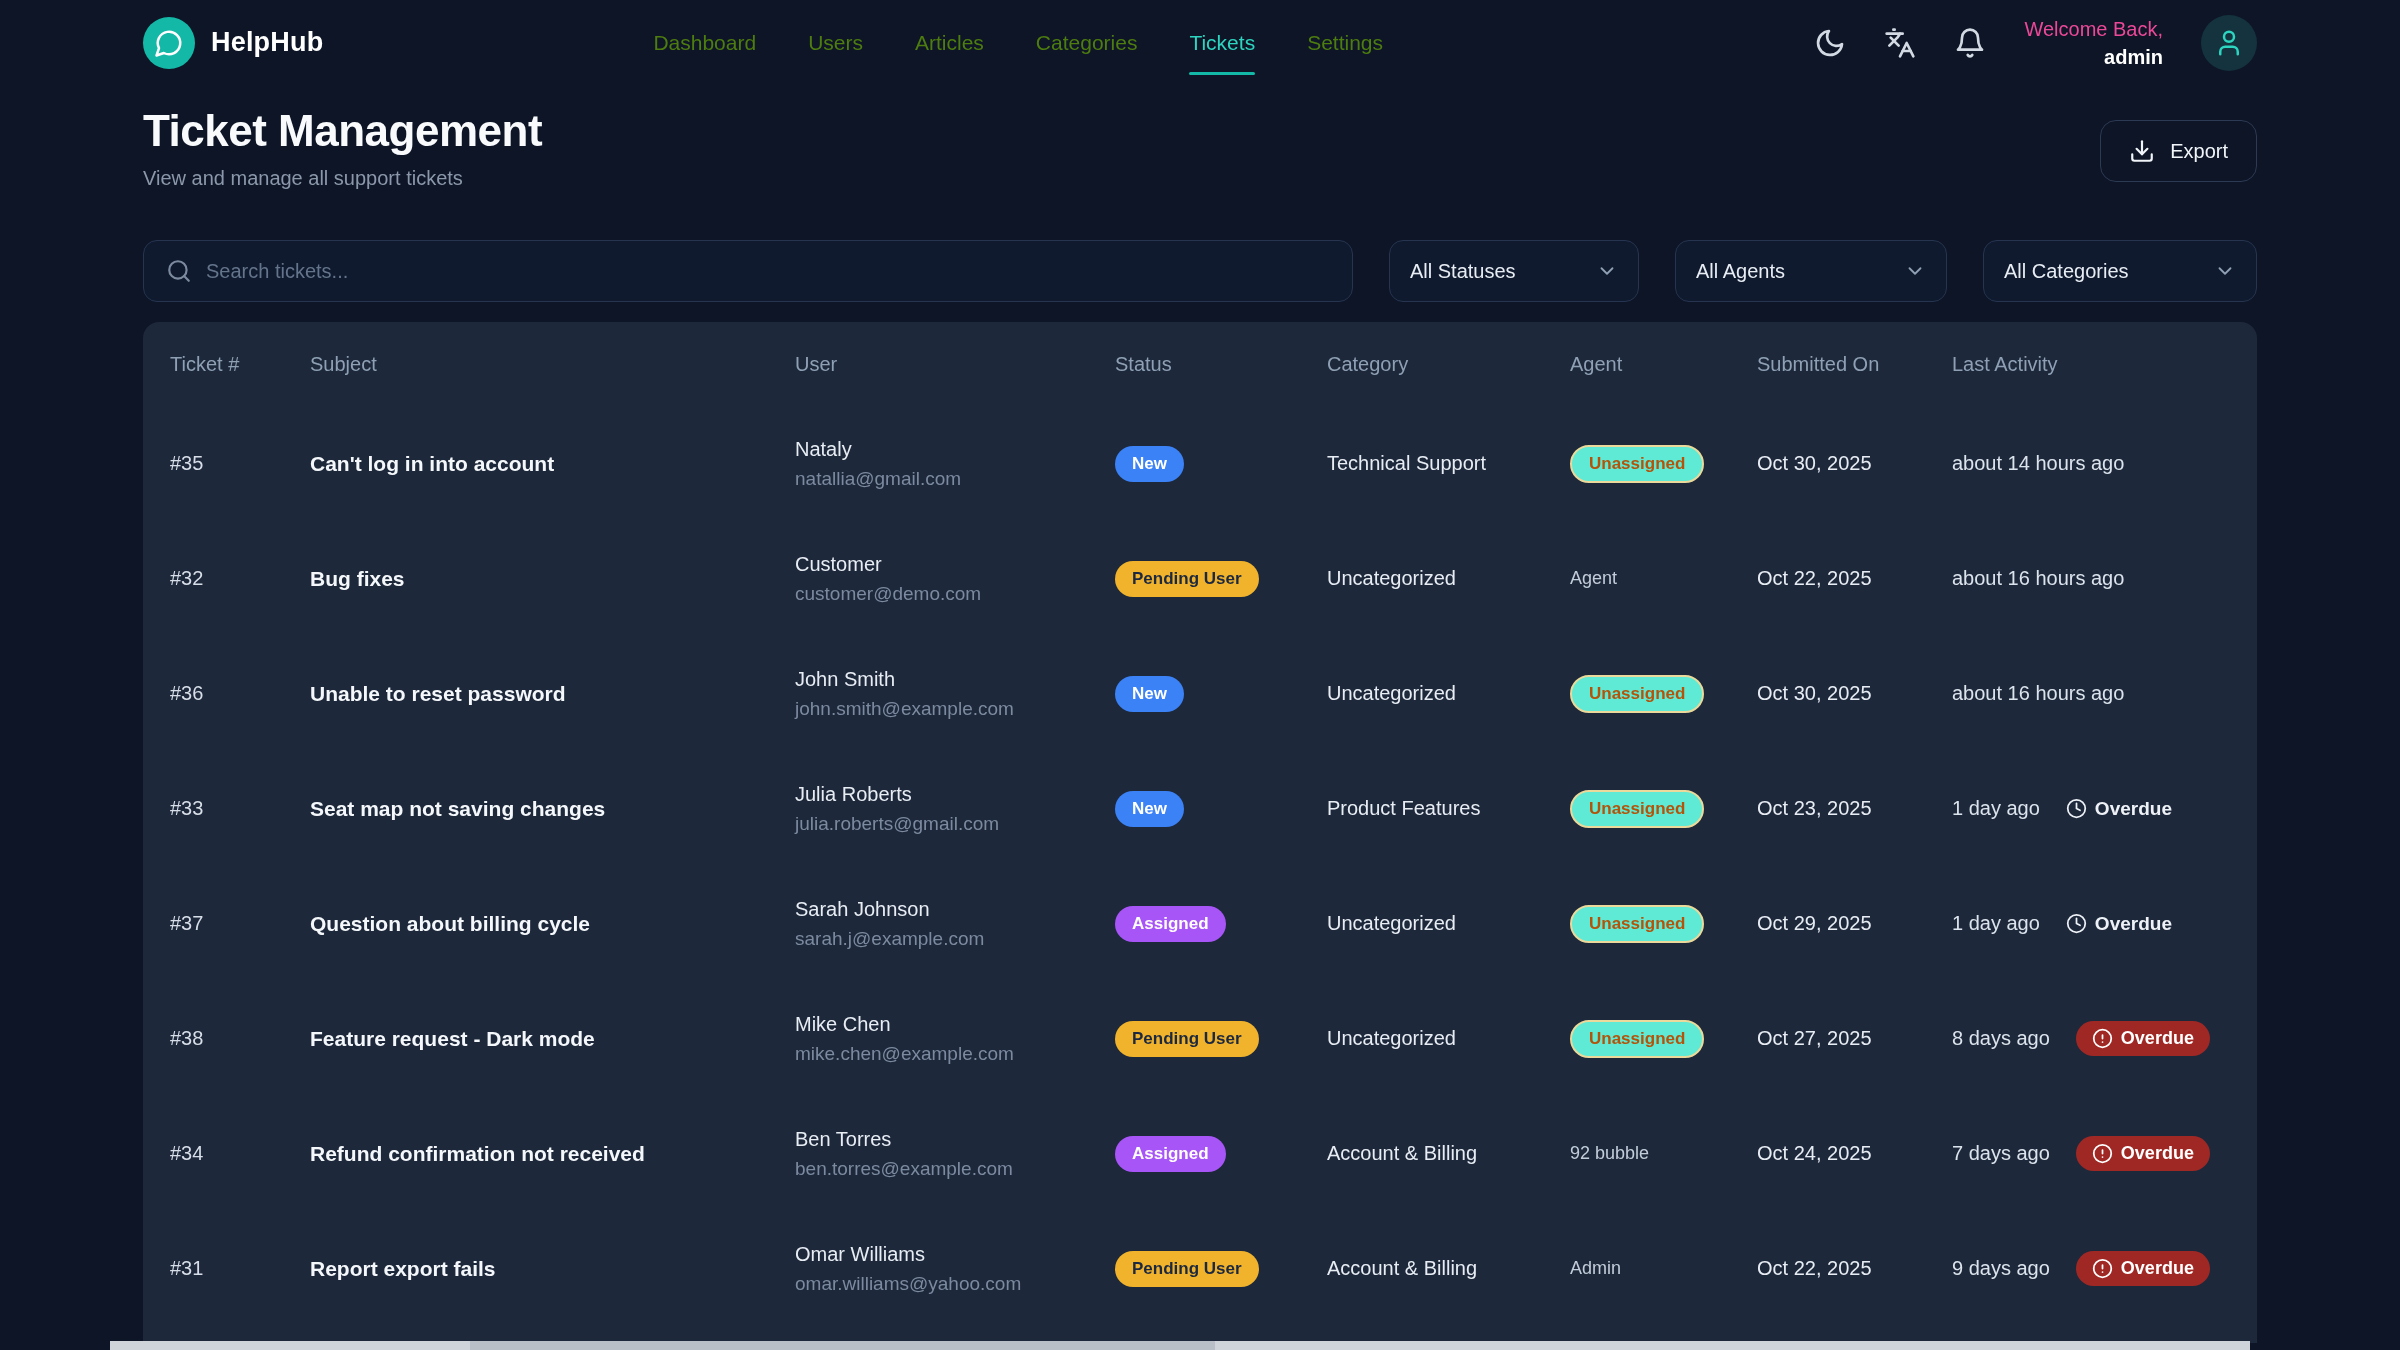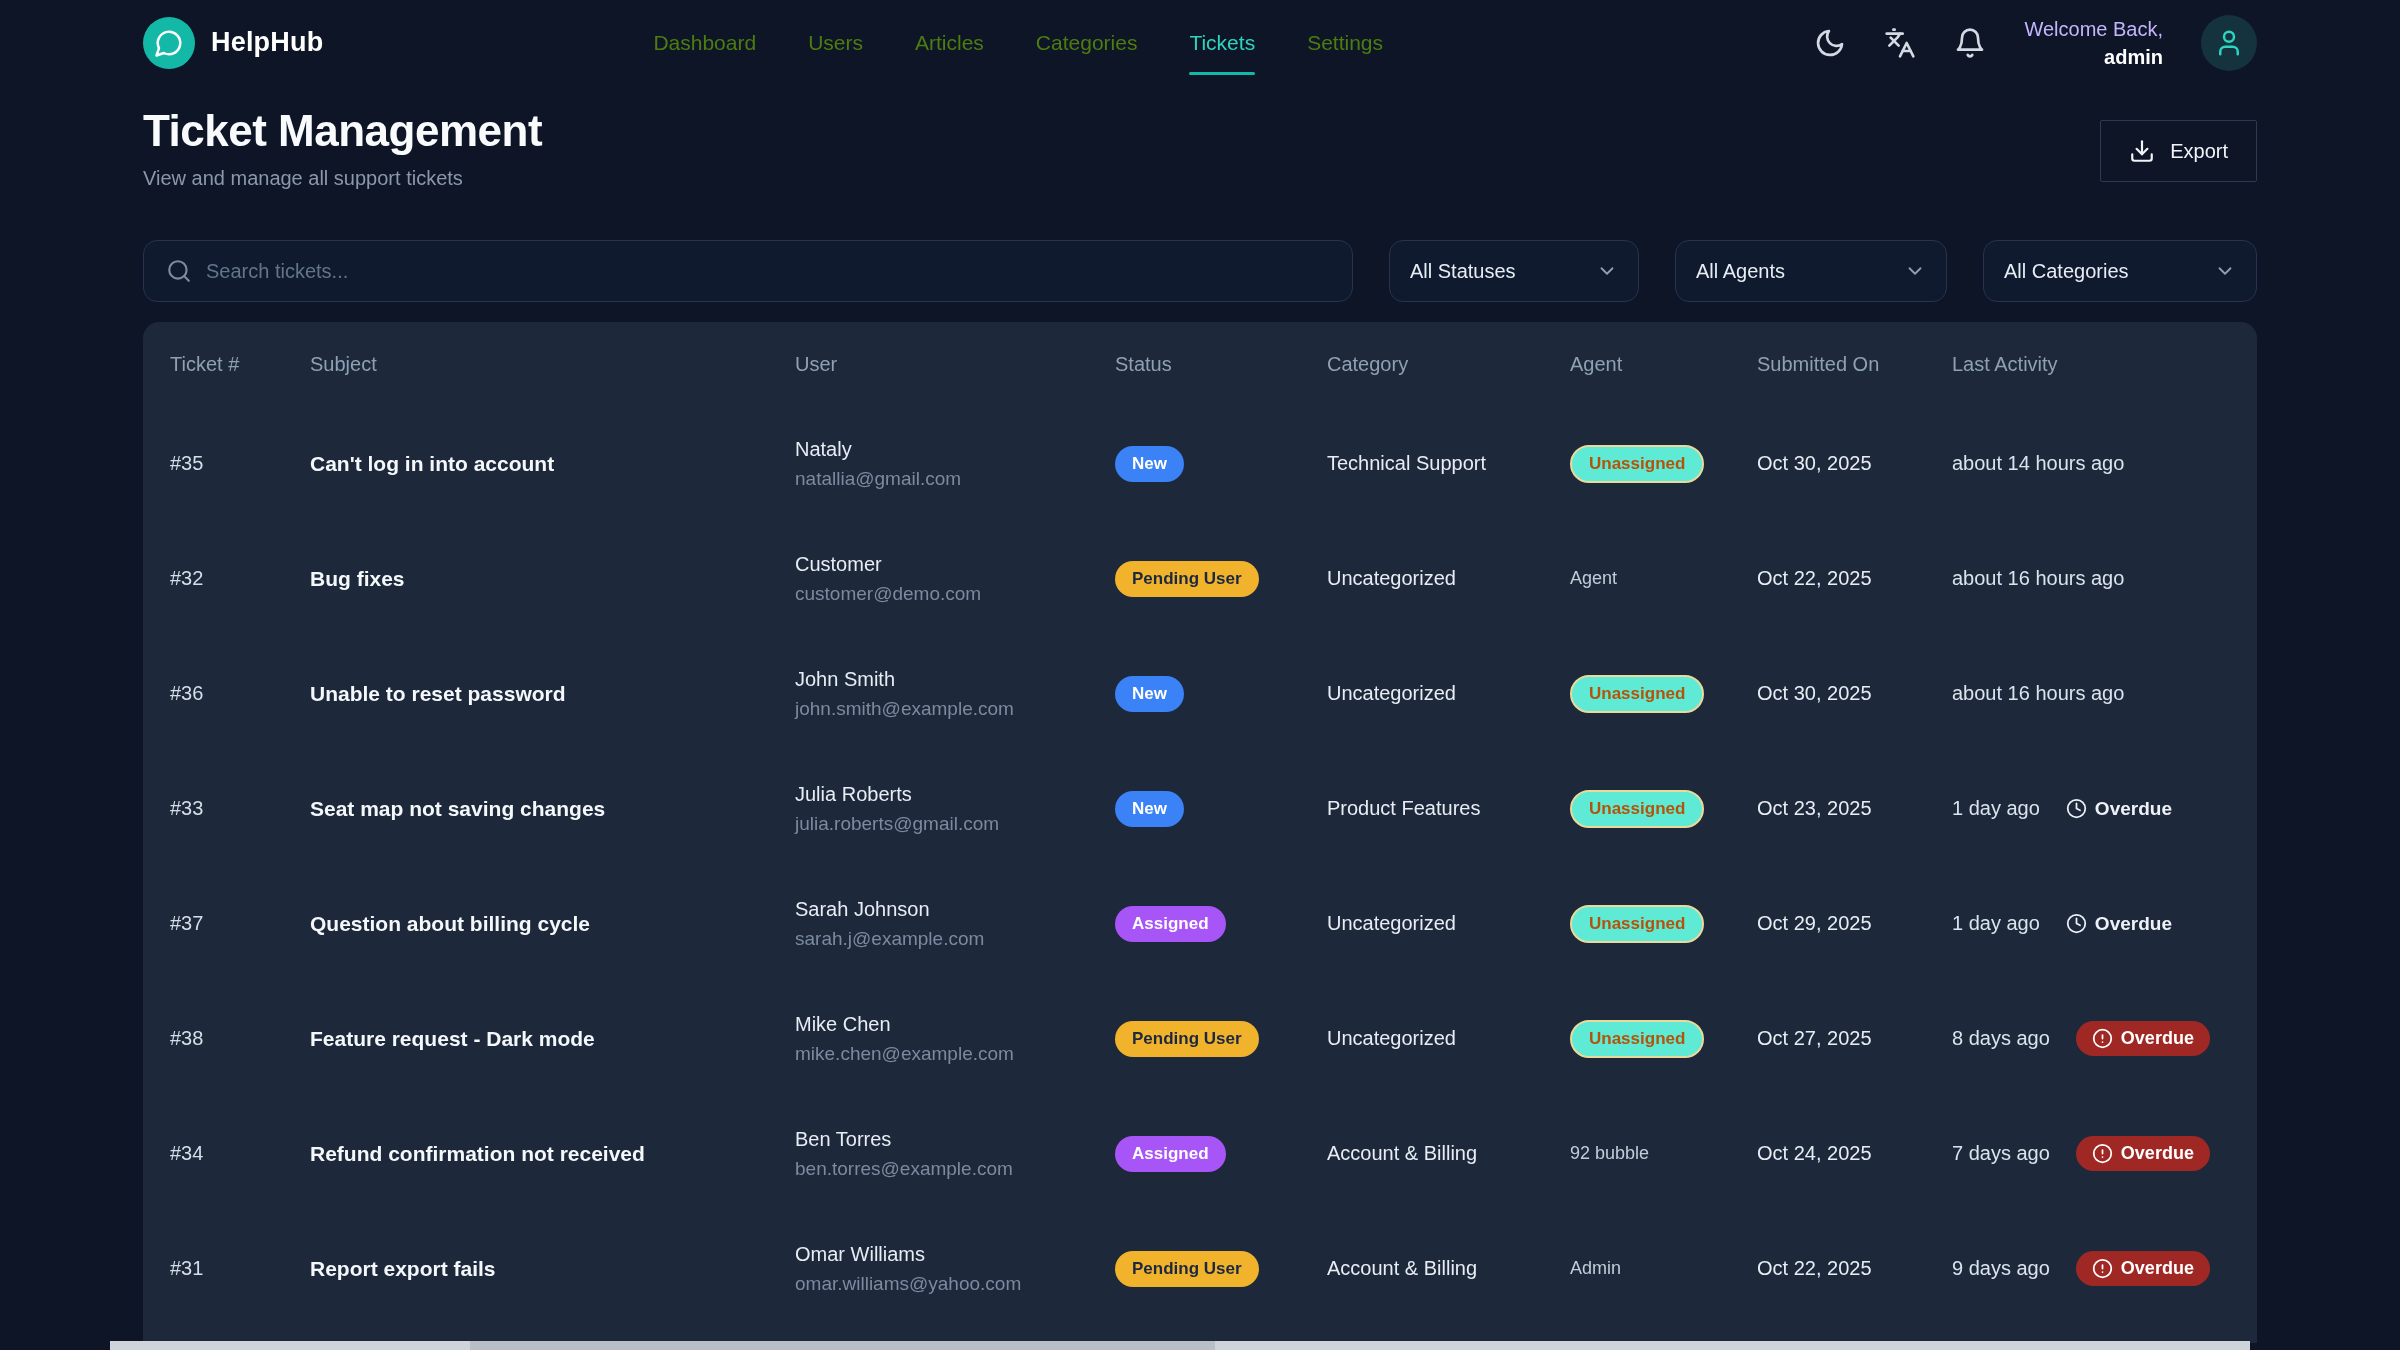--- a/index.html
+++ b/index.html
@@ -21,32 +21,32 @@
   .brand-name { font-size:27px; font-weight:700; color:#ffffff; letter-spacing:.2px; }
   .nav { display:flex; gap:52px; margin-left:330px; height:85px; }
   .nav-item { font-size:21px; color:#4d7c0f; position:relative; display:flex;
     align-items:center; cursor:pointer; white-space:nowrap; }
   .nav-item.active { color:#2dd4bf; }
   .nav-item.active::after { content:""; position:absolute; left:0; right:0; bottom:10px;
     height:3px; background:#14b8a6; border-radius:2px; }
   .topbar-right { margin-left:auto; display:flex; align-items:center; gap:38px; }
   .icon-btn { color:#d3dae3; cursor:pointer; }
   .welcome { text-align:right; font-size:20px; line-height:28px; }
-  .welcome .hello { color:#c4b5fd; }
+  .welcome .hello { color:#ec4899; }
   .welcome .uname { color:#ffffff; font-weight:700; }
   .avatar { width:56px; height:56px; border-radius:50%; background:#14333f;
     display:flex; align-items:center; justify-content:center; color:#2dd4bf; cursor:pointer; }
 
   
   .page-head { position:relative; padding:22px 143px 0; }
   .page-title { font-size:44px; font-weight:700; color:#f8fafc; letter-spacing:-.5px; line-height:48px; }
   .page-subtitle { font-size:20px; color:#8b98ab; margin-top:12px; }
   .export-btn { position:absolute; right:143px; top:35px; display:inline-flex; gap:15px;
     align-items:center; height:62px; padding:0 28px; border:1px solid #2c3a54;
-    border-radius:2px; background:transparent; color:#f1f5f9; font-size:20px;
+    border-radius:16px; background:transparent; color:#f1f5f9; font-size:20px;
     font-family:inherit; cursor:pointer; }
 
   
   .filter-row { display:flex; gap:36px; margin:50px 143px 0; }
   .search-box { flex:1; height:62px; border:1px solid #263450; background:#0f1a2e;
     border-radius:14px; display:flex; align-items:center; padding:0 22px; gap:14px;justify-content:space-between; }
   .search-box .sicon { color:#7c8aa0; }
   .search-box input { background:transparent; border:0; outline:0; flex:1;
     color:#e2e8f0; font-size:20px; font-family:inherit; }
   .search-box input::placeholder { color:#64748b; }

